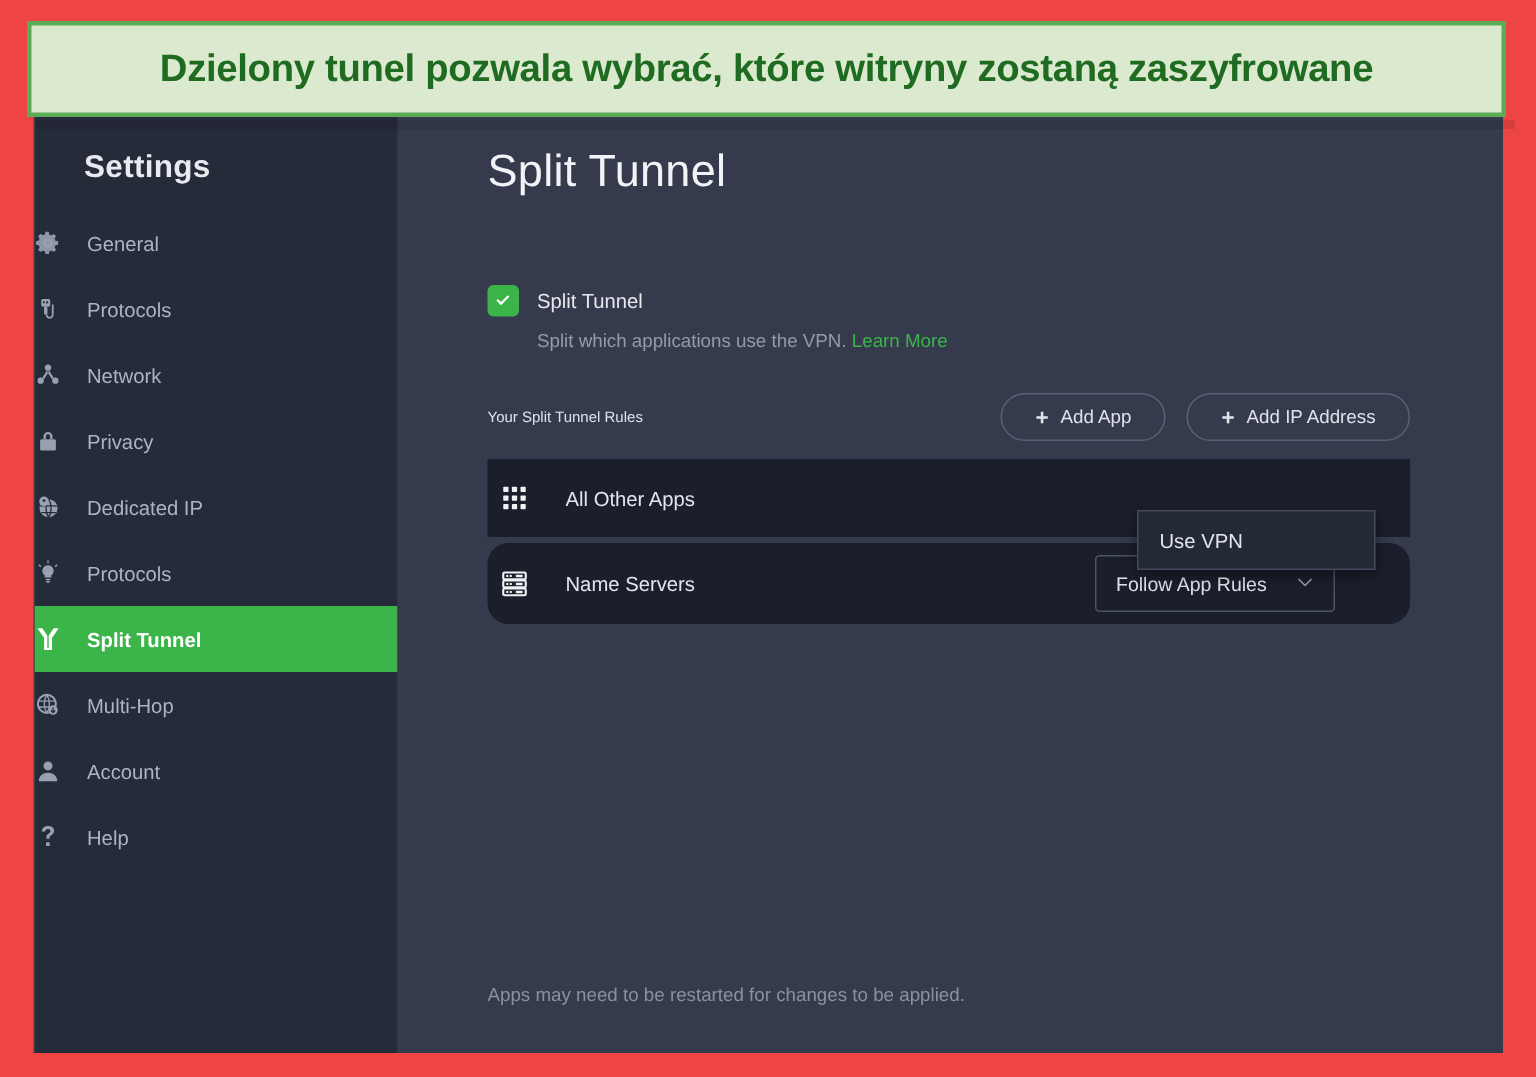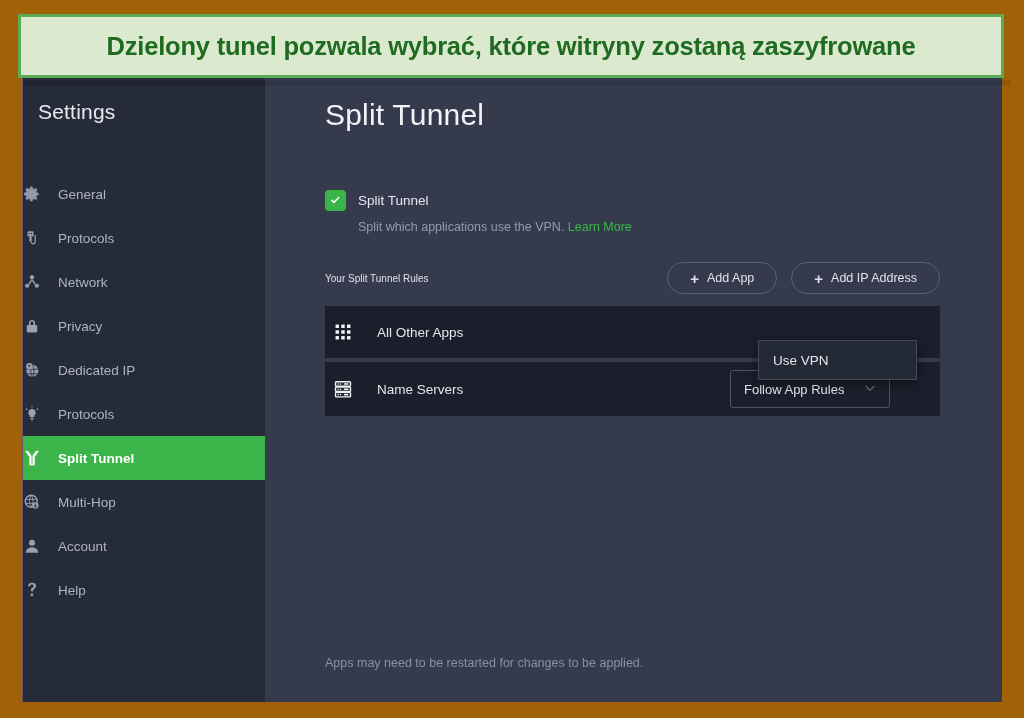--- a/index.html
+++ b/index.html
@@ -7,21 +7,21 @@
     width: 1024px;
     height: 718px;
     background: #ffffff;
     font-family: "Liberation Sans", sans-serif;
     overflow: hidden;
   }
   #root {
     position: relative;
     width: 1024px;
     height: 718px;
-    background: #a16207;
+    background: #ef4444;
   }
 
   
   #banner {
     position: absolute;
     left: 18px;
     top: 14px;
     width: 986px;
     height: 64px;
     background: #dbeacf;
@@ -66,23 +66,23 @@
     width: 242px;
     min-width: 242px;
     height: 100%;
     background: #262b3a;
     padding-top: 22px;
     position: relative;
   }
   #sidebar-title {
     color: #e8eaf0;
     font-size: 21px;
-    font-weight: normal;
-    padding-left: 15px;
-    margin-bottom: 48px;
+    font-weight: bold;
+    padding-left: 33px;
+    margin-bottom: 16px;
     letter-spacing: 0.2px;
   }
   .nav-item {
     height: 44px;
     display: flex;
     align-items: center;
     gap: 17px;
     cursor: pointer;
   }
   .nav-item + .nav-item { margin-top: 0px; }
@@ -176,21 +176,21 @@
   
   #rule-list { margin-top: 12px; }
   .rule-row {
     height: 52px;
     background: #1b1f2b;
     display: flex;
     align-items: center;
     padding: 0 18px 0 7px;
     position: relative;
   }
-  .rule-row.second { margin-top: 4px; height: 54px; }
+  .rule-row.second { margin-top: 4px; height: 54px; border-radius: 14px; }
   .rule-icon {
     width: 22px; height: 22px;
     display: flex; align-items: center; justify-content: center;
     margin-right: 23px;
     flex: none;
   }
   .rule-icon svg { fill: #f0f1f5; }
   .rule-label { color: #e3e5ec; font-size: 13.5px; }
   .rule-select {
     position: absolute;

